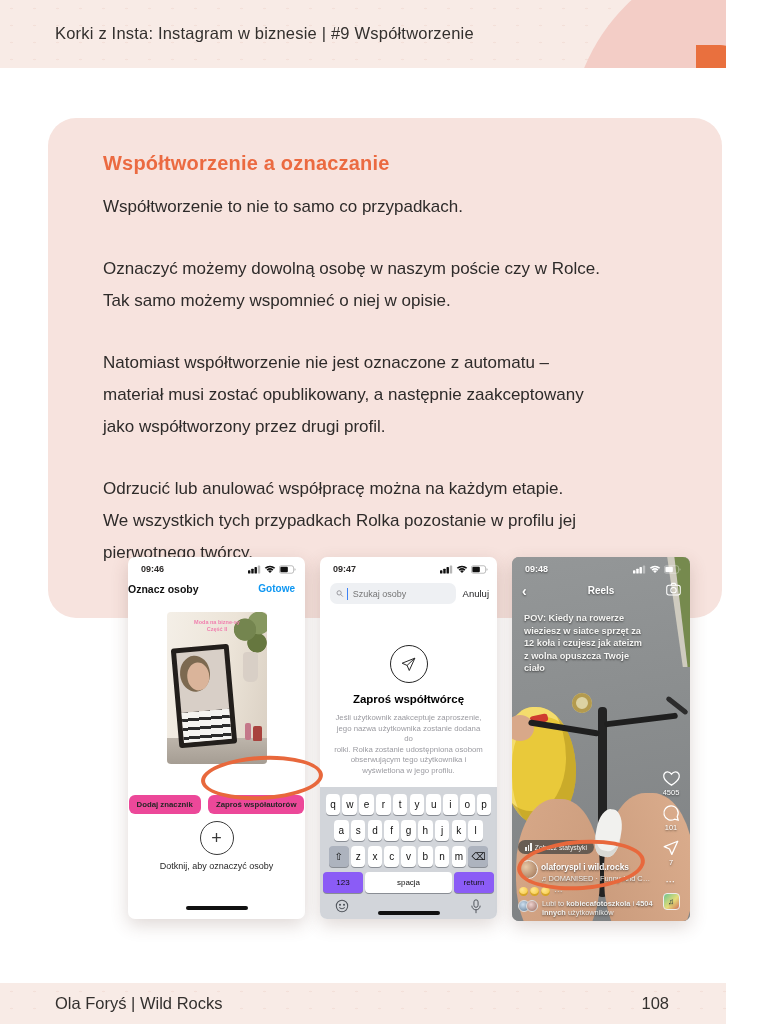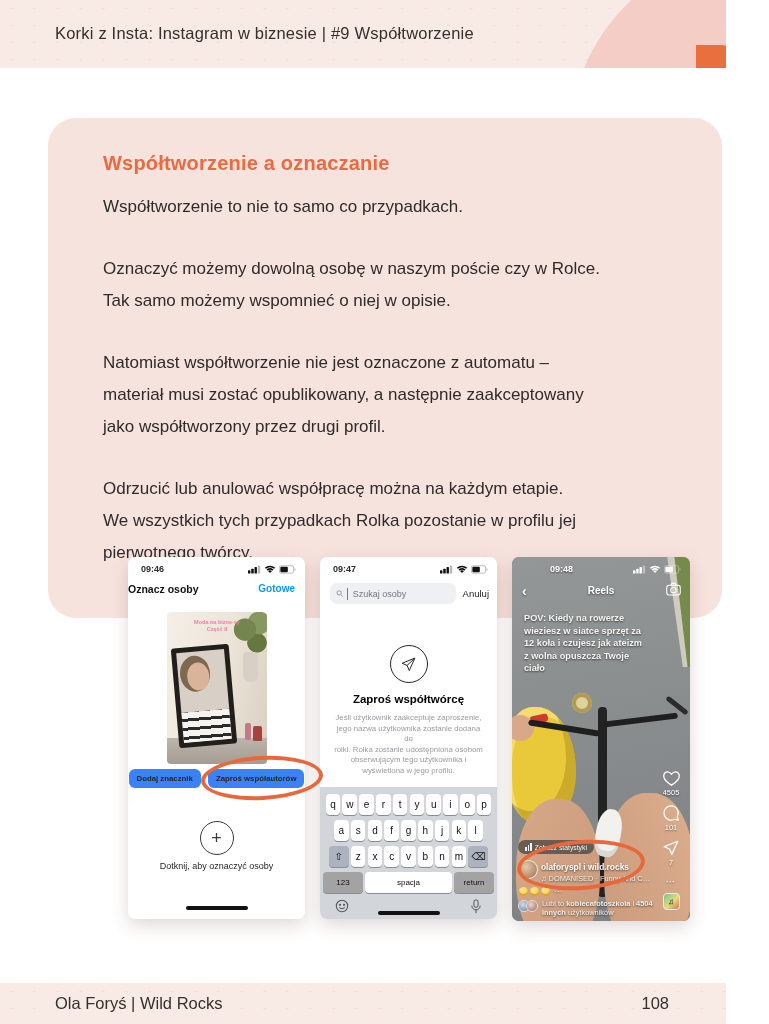--- a/index.html
+++ b/index.html
@@ -49,21 +49,21 @@
                   transform:rotate(-5deg);}
   .photo1 .mirror-in{position:absolute;left:5px;top:5px;right:5px;bottom:5px;background:#d8cfc7;overflow:hidden;}
   .photo1 .hair{position:absolute;left:2px;top:4px;width:30px;height:36px;border-radius:50%;background:#7c6950;}
   .photo1 .face{position:absolute;left:9px;top:11px;width:22px;height:28px;border-radius:50%;background:#dab49a;}
   .photo1 .shirt{position:absolute;left:0;bottom:0;width:100%;height:30px;background:
      repeating-linear-gradient(#f5f4f1 0 6px,#2b2b2b 6px 9px);}
   .photo1 .lip1{position:absolute;right:16px;bottom:24px;width:6px;height:17px;background:#c4788a;border-radius:2px;}
   .photo1 .lip2{position:absolute;right:5px;bottom:23px;width:9px;height:15px;background:#a8423d;border-radius:2px 2px 1px 1px;}
   .photo1 .cap{position:absolute;top:7px;left:0;right:0;text-align:center;font-size:5.5px;font-weight:bold;color:#f07fae;line-height:7px;}
   .btnrow{position:absolute;left:0;right:0;top:212px;display:flex;justify-content:center;gap:7px;}
-  .pill{background:#3b82f6;border-radius:6px;padding:5px 8px;font-size:7.8px;font-weight:bold;color:#262626;white-space:nowrap;}
+  .pill{background:#ec4899;border-radius:6px;padding:5px 8px;font-size:7.8px;font-weight:bold;color:#262626;white-space:nowrap;margin-top:26px;}
   .pluscircle{position:absolute;left:50%;top:264px;transform:translateX(-50%);width:32px;height:32px;border:1.4px solid #3a3a3a;
               border-radius:50%;display:flex;align-items:center;justify-content:center;font-size:18px;font-weight:300;color:#3a3a3a;}
   .taphint{position:absolute;left:0;right:0;top:304px;text-align:center;font-size:9px;color:#262626;}
   .homebar{position:absolute;left:50%;transform:translateX(-50%);bottom:9px;width:62px;height:4px;background:#111;border-radius:2px;}
 
   
   #phone2{left:320px;}
   .searchrow{position:absolute;left:10px;right:8px;top:26px;display:flex;align-items:center;gap:7px;}
   .searchfield{flex:1;height:21px;background:#eef0f3;border-radius:7px;display:flex;align-items:center;padding:0 6px;gap:3px;}
   .searchfield input{border:0;background:transparent;outline:none;font-size:9px;color:#8e8e93;width:100%;
@@ -73,21 +73,21 @@
   .invitecircle{position:absolute;left:50%;top:88px;transform:translateX(-50%);width:36px;height:36px;border:1.3px solid #262626;
                 border-radius:50%;display:flex;align-items:center;justify-content:center;}
   .invitetitle{position:absolute;left:0;right:0;top:136px;text-align:center;font-size:11.5px;font-weight:bold;color:#000;}
   .invitedesc{position:absolute;left:14px;right:14px;top:156px;text-align:center;font-size:7.8px;line-height:10.5px;color:#9b9ba1;}
   .kb{position:absolute;left:0;right:0;bottom:0;height:132px;background:#d2d5da;}
   .kb-row{display:flex;justify-content:center;gap:2.2px;margin-top:5px;padding:0 3px;}
   .kb-row.first{margin-top:7px;}
   .key{background:#fff;border-radius:4px;height:21px;flex:0 0 14.6px;display:flex;align-items:center;justify-content:center;
        font-size:10px;color:#111;box-shadow:0 1px 0 #898d94;}
   .key.fn{background:#adb3be;flex-basis:20px;font-size:10px;}
-  .key.wide{background:#a3a3a3;flex-basis:40px;font-size:8px;}
+  .key.wide{background:#8b5cf6;flex-basis:40px;font-size:8px;}
   .key.space{flex:1 1 auto;font-size:8px;}
   .kb-bottom{display:flex;justify-content:space-between;padding:6px 15px 0 15px;color:#50555c;}
 
   
   #phone3{left:512px;width:178px;height:364px;background:#8d9091;}
   .reelbg{position:absolute;inset:0;background:linear-gradient(170deg,#949798 0%,#8a8d8e 45%,#7e8183 100%);}
   .grasscurb{position:absolute;top:0;right:0;width:60px;height:110px;
      background:#cfcbbf;clip-path:polygon(62% 0,100% 0,100% 100%,88% 100%);}
   .grass{position:absolute;top:0;right:0;width:60px;height:110px;
      background:#768a4e;clip-path:polygon(74% 0,100% 0,100% 100%,96% 100%);}
@@ -336,21 +336,21 @@
   <div class="stem"></div>
   <div class="barL"></div>
   <div class="barR"></div>
   <div class="leverR"></div>
   <div class="bell"></div>
   <div class="kneeL"></div>
   <div class="kneeR"></div>
   <div class="sneaker"></div>
 
   <div class="sb" style="color:#fff;">
-    <span class="time" style="text-shadow:0 1px 2px rgba(0,0,0,.5);margin-left:25px;">09:48</span>
+    <span class="time" style="text-shadow:0 1px 2px rgba(0,0,0,.5);">09:48</span>
     <span class="icons" style="color:#fff;">
       <svg viewBox="0 0 16 10" width="13" height="9" fill="currentColor">
           <rect x="0" y="6" width="3" height="4" rx=".8"></rect>
           <rect x="4" y="4" width="3" height="6" rx=".8"></rect>
           <rect x="8" y="2" width="3" height="8" rx=".8"></rect>
           <rect x="12" y="0" width="3" height="10" rx=".8" opacity=".4"></rect>
         </svg>
       <svg viewBox="0 0 16 11" width="12" height="9" fill="currentColor">
           <path d="M8 10 5.4 7.4a4.2 4.2 0 0 1 5.2 0Z"></path>
           <path d="M3.4 5.4a7.3 7.3 0 0 1 9.2 0L11 7a5 5 0 0 0-6 0Z"></path>

